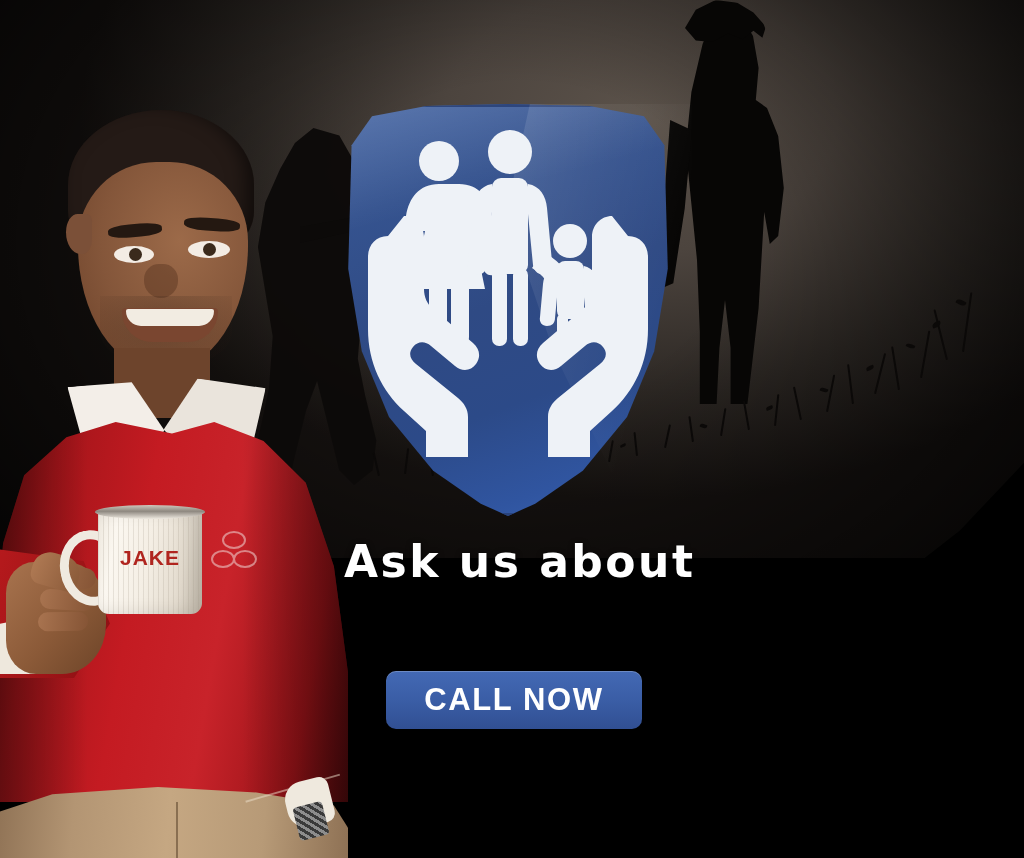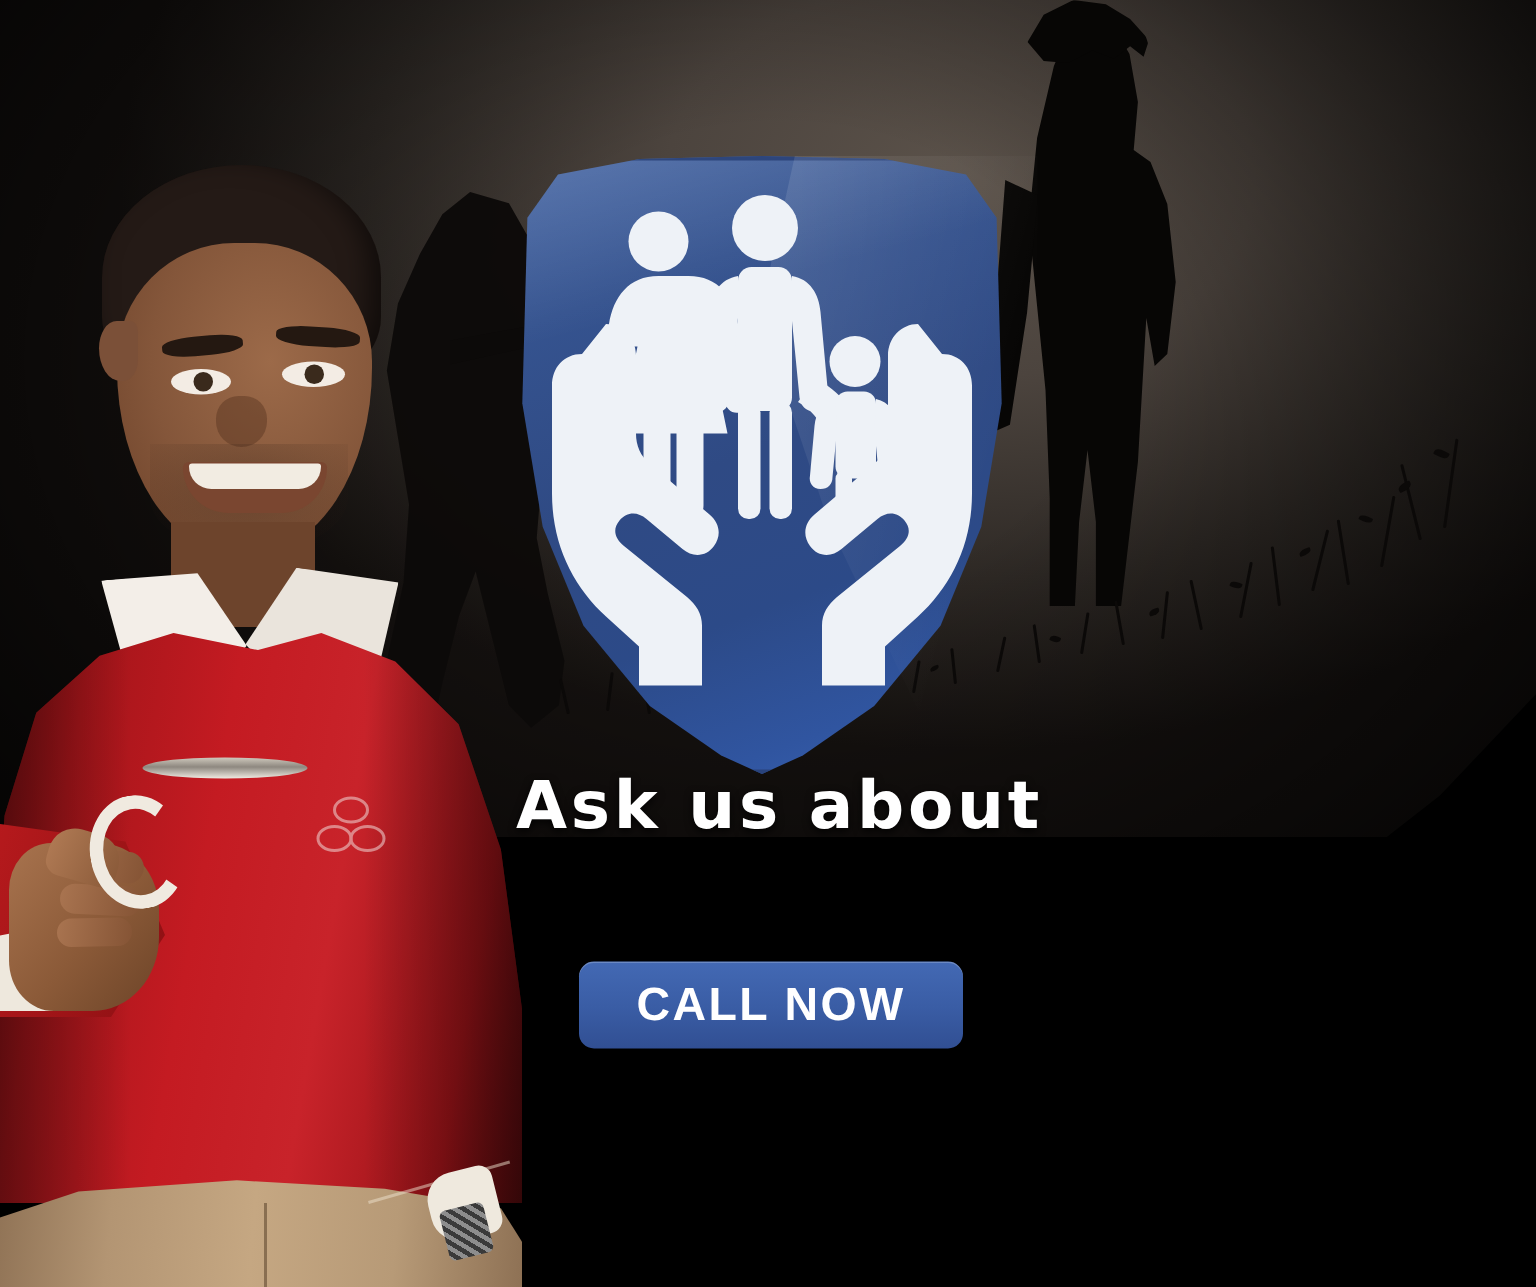--- a/index.html
+++ b/index.html
@@ -259,37 +259,37 @@
     position:absolute;left:64px;top:434px;width:46px;height:58px;
     border:9px solid #f0eae0;
     border-right-color:transparent;
     border-radius:50%;
     transform:rotate(-10deg);
   }
 
   
   .copy{position:absolute;left:0;top:0;width:1024px;height:858px;}
   .kicker{
-    position:absolute;left:344px;top:512px;
+    position:absolute;left:344px;top:536px;
     font-size:44px;font-weight:bold;color:#ffffff;
     letter-spacing:2.5px;
     font-family:"DejaVu Sans","Liberation Sans",sans-serif;
     text-shadow:0 2px 6px rgba(0,0,0,.85);
     white-space:nowrap;
   }
   .headline{
     position:absolute;left:250px;top:561px;
     font-size:81px;font-weight:bold;color:#ffffff;
     letter-spacing:-1.5px;line-height:1;
     font-family:"Liberation Sans","DejaVu Sans",sans-serif;
     text-shadow:0 3px 10px rgba(0,0,0,.9);
     white-space:nowrap;
   }
   .cta{
-    position:absolute;left:386px;top:641px;width:256px;height:58px;
+    position:absolute;left:386px;top:671px;width:256px;height:58px;
     background:linear-gradient(180deg,#4369b4 0%,#3a5da5 52%,#314f93 100%);
     border-radius:10px;
     border:none;
     color:#ffffff;
     font-size:31px;font-weight:bold;letter-spacing:1.6px;
     font-family:"Liberation Sans","DejaVu Sans",sans-serif;
     cursor:pointer;
     box-shadow:0 3px 9px rgba(0,0,0,.65), inset 0 1px 0 rgba(255,255,255,.22);
     display:flex;align-items:center;justify-content:center;
   }
@@ -452,20 +452,24 @@
 
     <div class="forearm"></div>
     <div class="cuff-left"></div>
     <div class="hand"></div>
     <div class="finger" style="left:42px;top:470px;width:58px;height:21px;transform:rotate(6deg);"></div>
     <div class="finger" style="left:44px;top:494px;width:54px;height:20px;transform:rotate(3deg);"></div>
     <div class="finger" style="left:42px;top:516px;width:50px;height:19px;transform:rotate(-1deg);"></div>
     <div class="thumb"></div>
 
     <div class="mug-handle"></div>
+    <div class="mug">
+      <div class="mug-ribs"></div>
+      <div class="mug-label">JAKE</div>
+    </div>
     <div class="mug-rim"></div>
   </div>
 
   <div class="copy">
     <div class="kicker">Ask us about</div>
     <button class="cta">CALL NOW</button>
   </div>
 
 </div>
 

